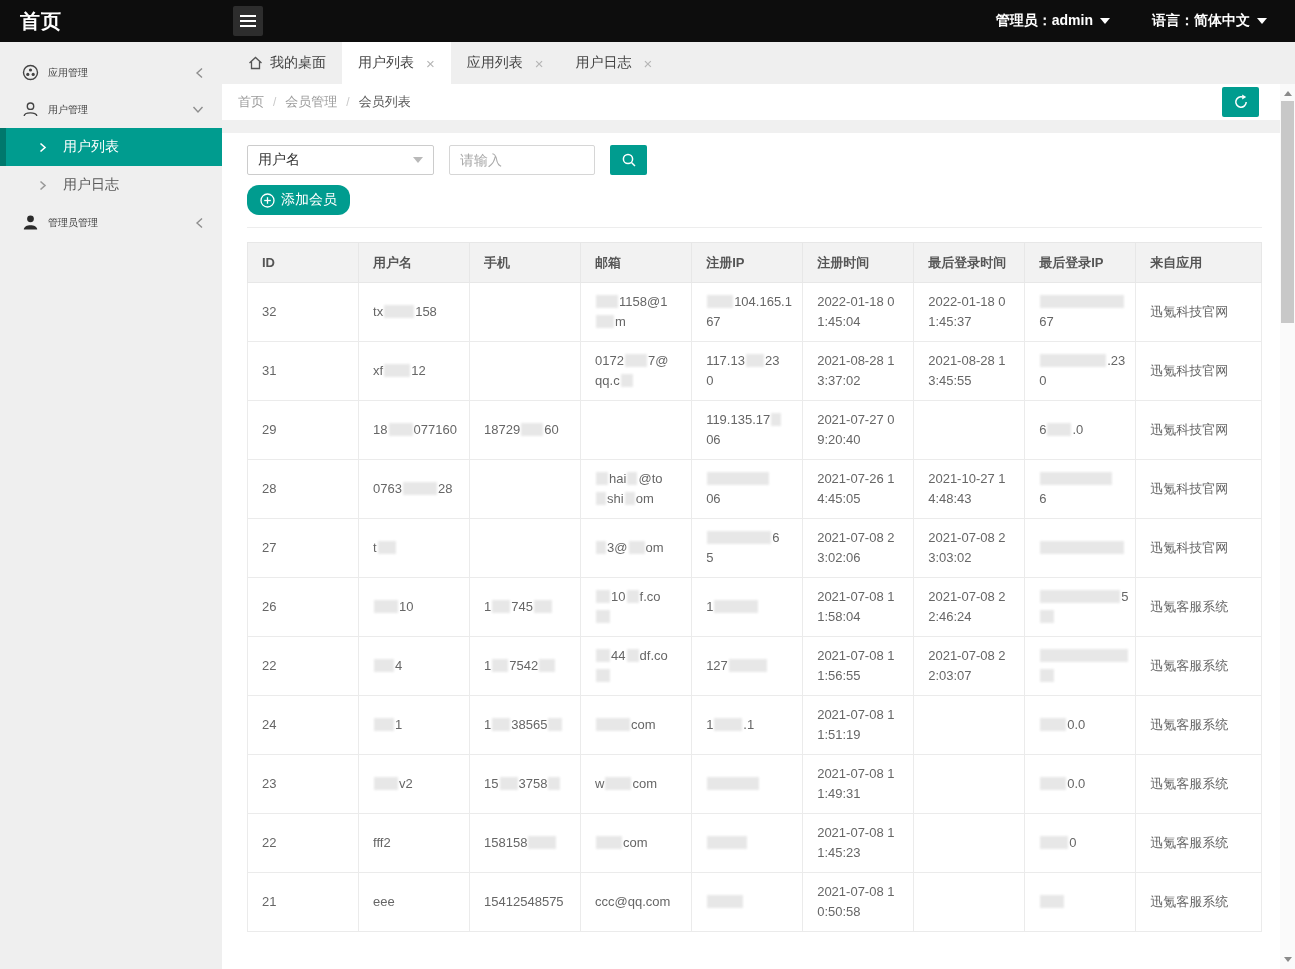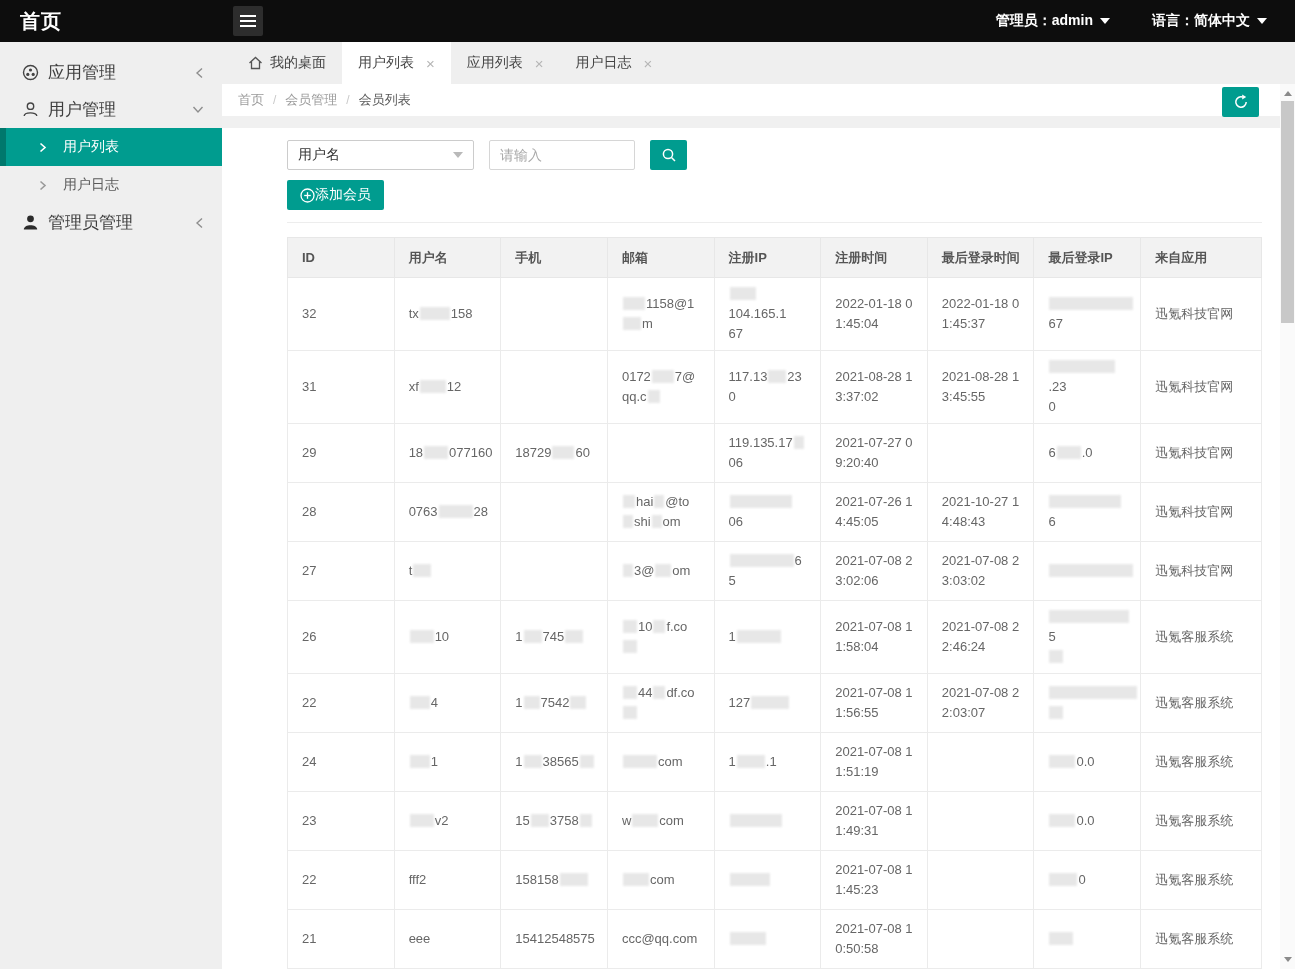--- a/index.html
+++ b/index.html
@@ -20,21 +20,21 @@
                 border-top:6px solid #fff; margin-left:7px; }
 
   
   .layout { display:flex; height:927px; }
   .sidebar { width:222px; background:#efefef; padding-top:12px; flex-shrink:0; }
   .main { flex:1; position:relative; display:flex; flex-direction:column; }
 
   
   .side-item { height:37px; display:flex; align-items:center; padding:0 18px 0 22px; color:#3e3e3e; cursor:pointer; }
   .side-item .s-icon { width:17px; height:17px; margin-right:9px; display:inline-flex; }
-  .side-item .s-label { font-size:17px; }
+  .side-item .s-label { font-size:10px; }
   .side-item .chev { margin-left:auto; display:inline-flex; }
   .sub-item { height:38px; display:flex; align-items:center; padding-left:39px; color:#5a5a5a; font-size:14px; cursor:pointer; }
   .sub-item .s-arrow { margin-right:16px; display:inline-flex; }
   .sub-item.active { background:#009c8f; color:#fff; border-left:6px solid #00786c; padding-left:33px; }
   svg.ic { display:block; }
 
   
   .tabstrip { height:42px; background:#efefef; display:flex; padding-left:10px; }
   .tab { height:42px; display:flex; align-items:center; padding:0 16px; font-size:14px; color:#444; cursor:pointer; }
   .tab.active { background:#fff; }
@@ -45,33 +45,33 @@
   .crumbrow { height:36px; background:#fff; margin-right:15px; display:flex; align-items:center; padding-left:16px; position:relative; }
   .crumb { font-size:13px; color:#9b9b9b; cursor:pointer; }
   .crumb.current { color:#595959; cursor:default; }
   .crumb-sep { font-size:12px; color:#c9c9c9; margin:0 9px; }
   .refresh-btn { position:absolute; right:21px; top:3px; width:37px; height:30px; background:#009c8f; border:none;
                  border-radius:2px; display:flex; align-items:center; justify-content:center; cursor:pointer; }
 
   .gap { height:13px; background:#f0f0f0; margin-right:15px; }
 
   
-  .panel { flex:1; background:#fff; margin-right:15px; padding:12px 18px 0 25px;margin-left:40px; }
+  .panel { flex:1; background:#fff; margin-right:15px; padding:12px 18px 0 25px; }
   .search-row { display:flex; }
   .fake-select { width:187px; height:30px; border:1px solid #ccc; border-radius:2px; background:#fff;
                  display:flex; align-items:center; padding:0 10px; font-size:14px; color:#333; cursor:pointer; }
   .fake-select .sel-caret { margin-left:auto; width:0; height:0; border-left:5px solid transparent;
                  border-right:5px solid transparent; border-top:6px solid #b9b9b9; }
   .search-input { width:146px; height:30px; border:1px solid #d6d6d6; border-radius:2px; margin-left:15px;
                  padding:0 10px; font-size:14px; color:#333; outline:none; font-family:inherit; }
   .search-input::placeholder { color:#a9a9a9; }
   .search-btn { width:37px; height:30px; margin-left:15px; background:#009c8f; border:none; border-radius:2px;
                 display:flex; align-items:center; justify-content:center; cursor:pointer; }
-  .add-btn { margin-top:10px; height:30px; padding:0 13px; background:#009c8f; color:#fff; border:none; border-radius:2px;
-             font-size:14px; display:inline-flex; align-items:center; cursor:pointer; font-family:inherit; }
+  .add-btn { margin-top:10px; height:30px; padding:0 13px; background:#009c8f; color:#fff; border:none; border-radius:12px;
+             font-size:14px; display:inline-flex; align-items:center; gap:6px; cursor:pointer; font-family:inherit; }
   .divider { margin-top:12px; border-top:1px solid #ededed; }
 
   
   table.grid { width:100%; margin-top:14px; border-collapse:collapse; table-layout:fixed; }
   table.grid th { height:40px; background:#f2f2f2; border:1px solid #e7e7e7; font-weight:bold; font-size:13px;
                   color:#555; text-align:left; padding-left:14px; }
   table.grid th:nth-child(-n+8) { width:10.95%; }
   table.grid td { height:59px; border:1px solid #ebebeb; font-size:13px; color:#666; padding:6px 6px 6px 14px;
                   line-height:20px; vertical-align:middle; word-wrap:break-word; }
   .redact { display:inline-block; height:13px; background:#e2e2e2; opacity:.8; border-radius:1px;

